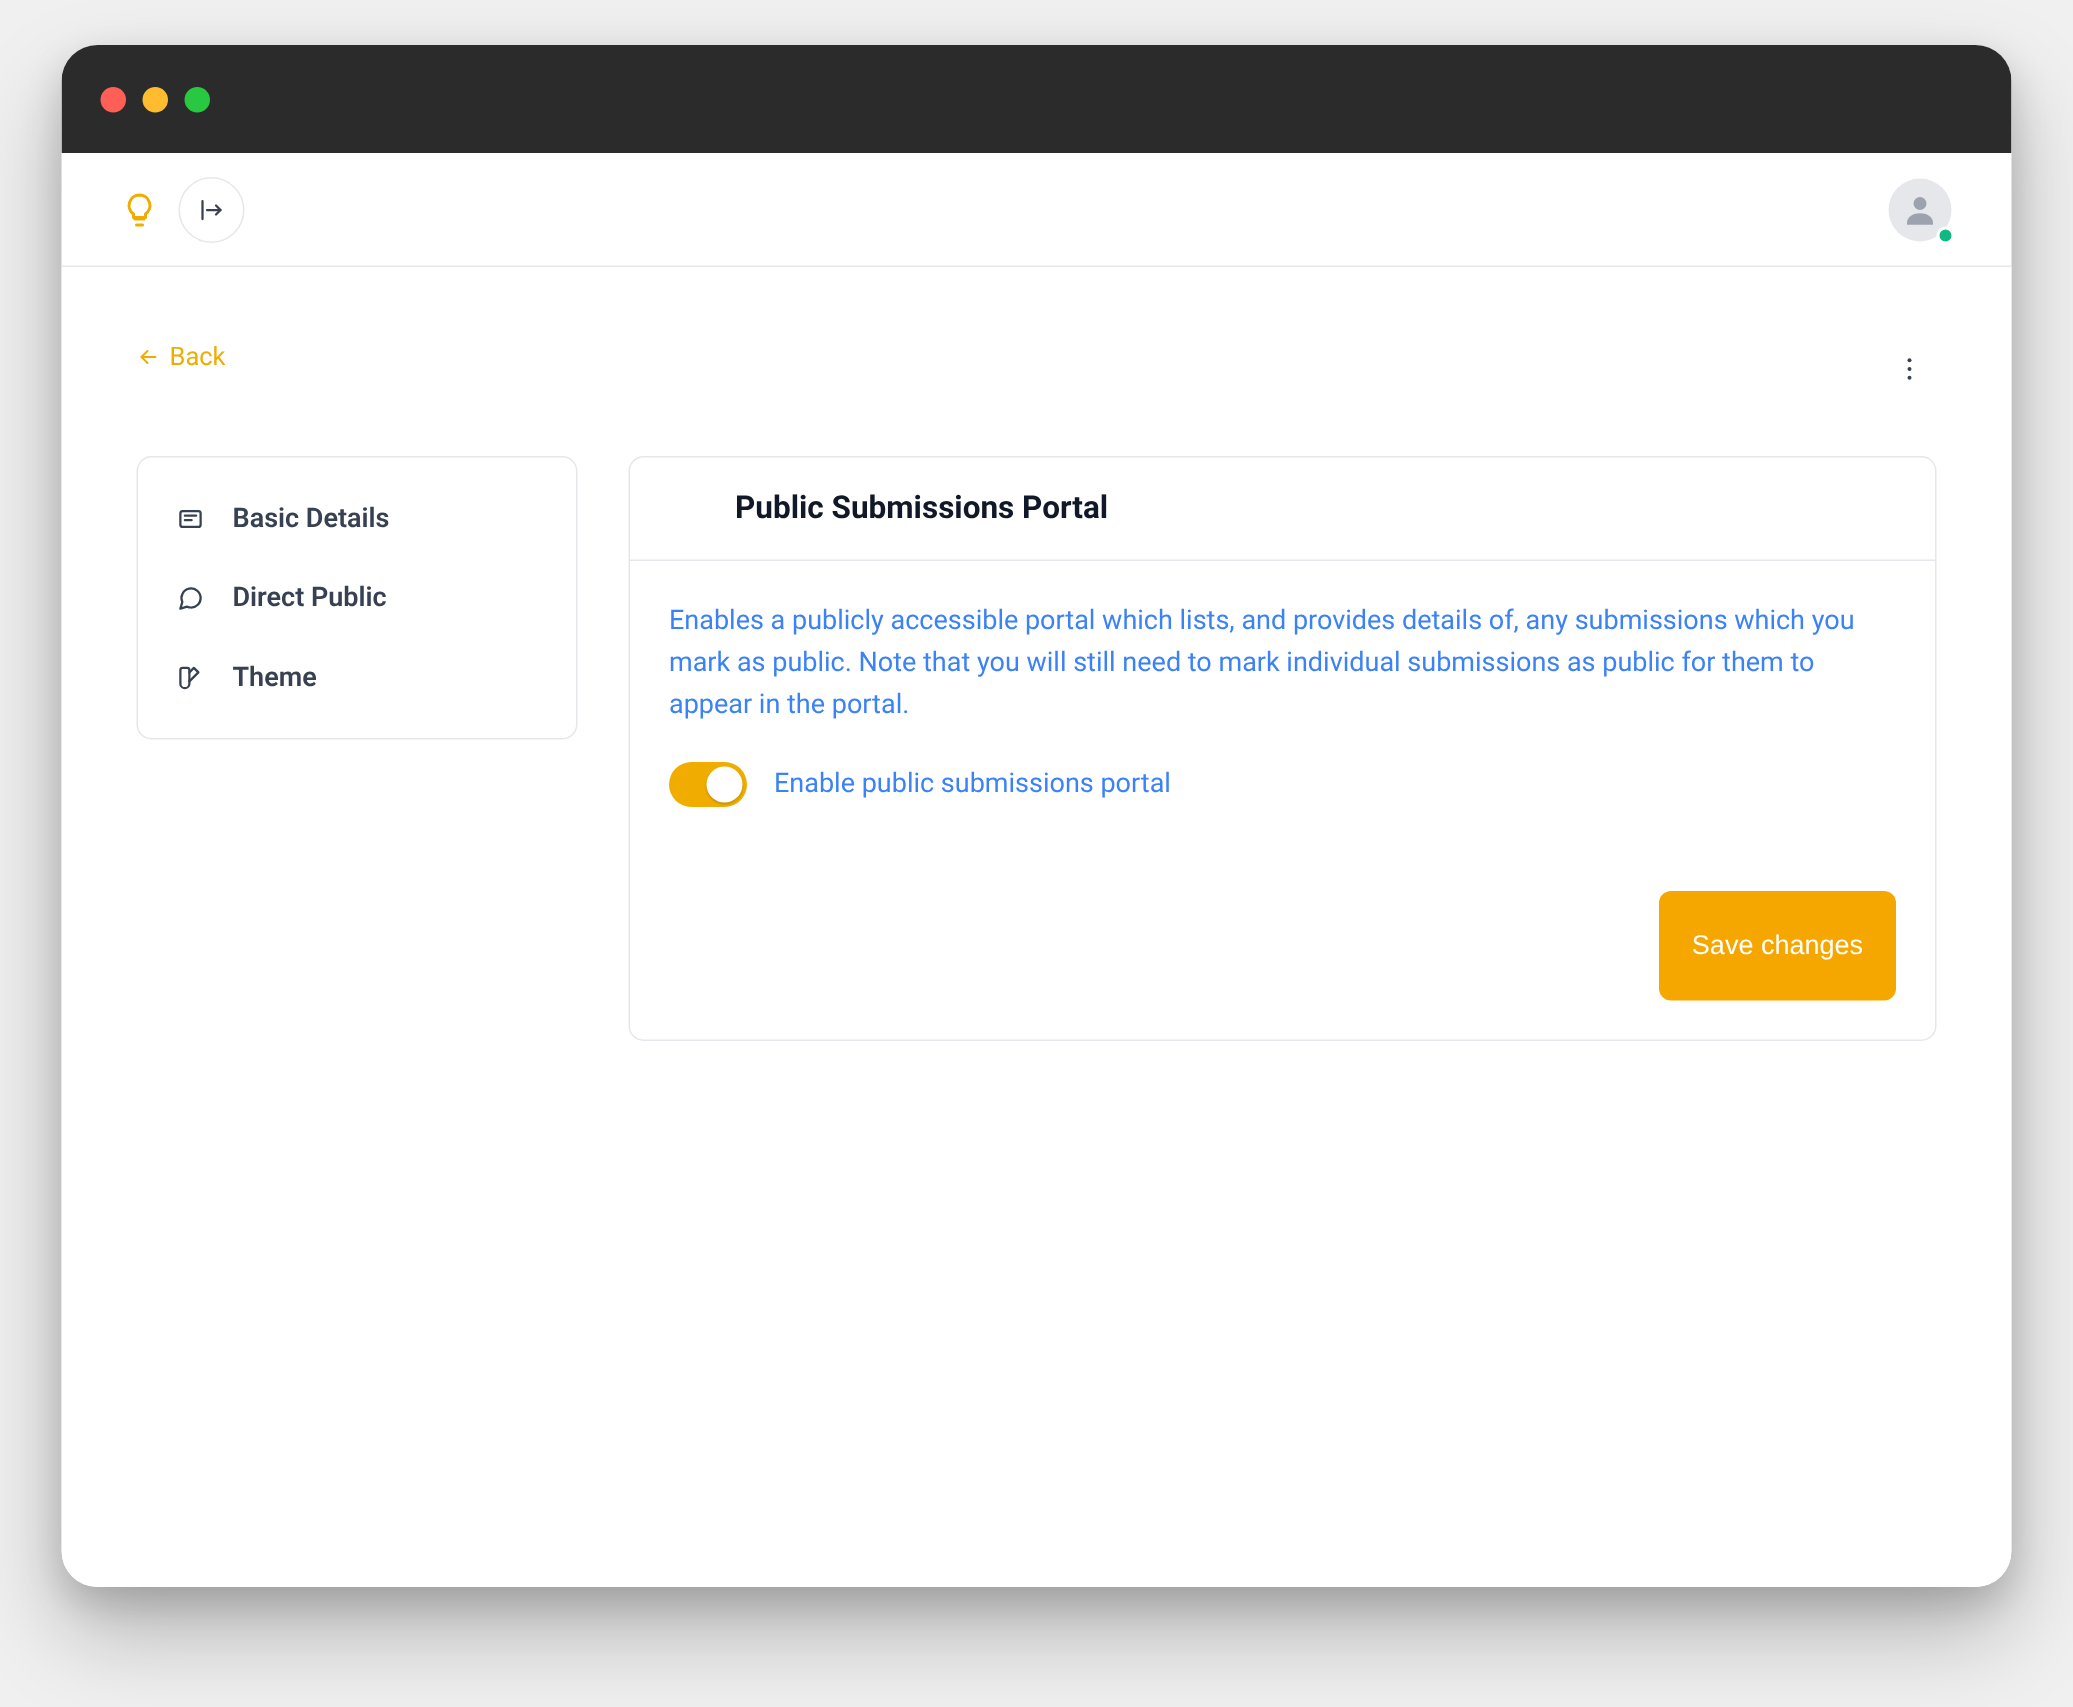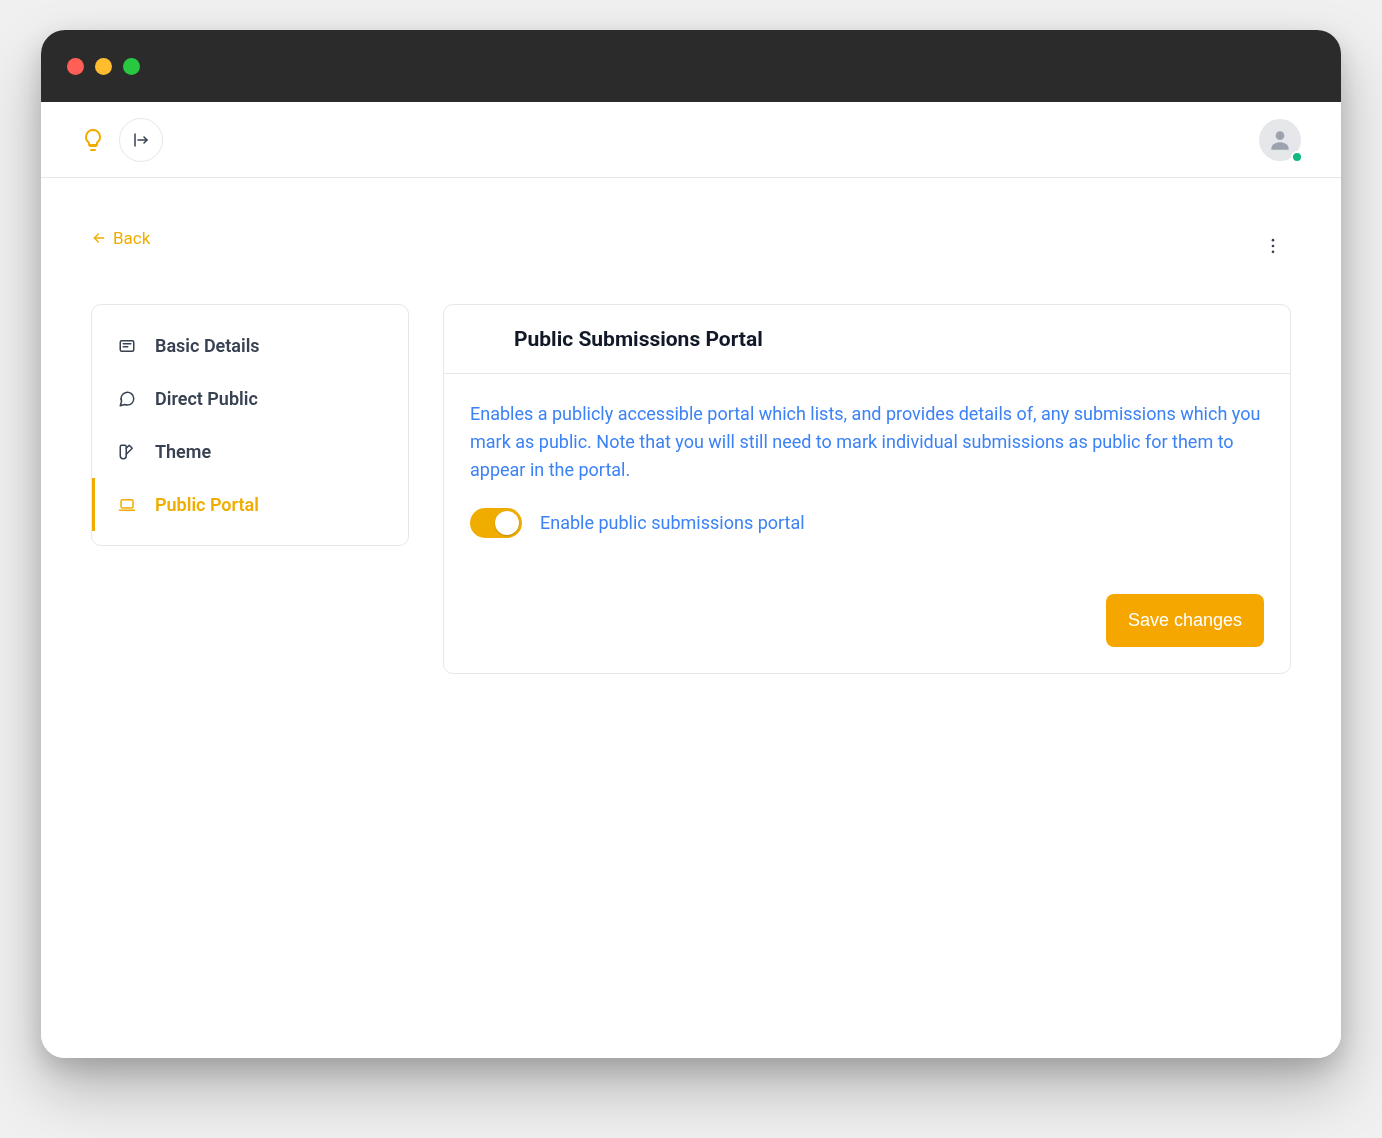--- a/index.html
+++ b/index.html
@@ -80,21 +80,21 @@
     cursor:pointer; text-decoration:none;
   }
   .kebab {
     width:36px; height:36px; display:flex; align-items:center; justify-content:center;
     cursor:pointer; color:#374151;
   }
   .content {
     display:flex; gap:34px; align-items:flex-start;
   }
   .sidebar {
-    width: 318px;
+    width: 294px;
     border:1px solid #e5e7eb;
     border-radius:10px;
     padding: 14px 0;
     background:#fff;
   }
   .nav-item {
     display:flex; align-items:center; gap:18px;
     padding: 16px 22px;
     font-size:18px; font-weight:600;
     color:#374151;
@@ -127,21 +127,21 @@
   .toggle .knob {
     position:absolute; top:3px; right:3px;
     width:24px; height:24px; border-radius:50%; background:#fff;
     box-shadow:0 1px 2px rgba(0,0,0,0.2);
   }
   .toggle-label { font-size:18px; color:#3b82f6; }
   .panel-footer { display:flex; justify-content:flex-end; padding: 0 26px 26px 26px; }
   .save-btn {
     background:#f5a700; color:#fff;
     border:none; border-radius:8px;
-    padding:16px 22px;
+    padding:26px 22px;
     font-size:18px; font-weight:500;
     cursor:pointer;
   }
   svg { display:block; }
 </style>
 </head>
 <body>
 
 <div class="frame">
   <div class="titlebar">
@@ -227,29 +227,20 @@
         </div>
         <div class="nav-item">
           <span class="nav-icon">
             <svg width="18" height="18" viewBox="0 0 24 24" fill="none" stroke="currentColor" stroke-width="2" stroke-linecap="round" stroke-linejoin="round">
                 <path d="M7 21a4 4 0 0 1-4-4V5a2 2 0 0 1 2-2h4a2 2 0 0 1 2 2v12a4 4 0 0 1-4 4z"></path>
                 <path d="M11 7l4-4 4 4-8 8"></path>
               </svg>
           </span>
           <span>Theme</span>
         </div>
-        <div class="nav-item active">
-          <span class="nav-icon">
-            <svg width="18" height="18" viewBox="0 0 24 24" fill="none" stroke="currentColor" stroke-width="2" stroke-linecap="round" stroke-linejoin="round">
-                <rect x="4" y="5" width="16" height="11" rx="2"></rect>
-                <path d="M2 19h20"></path>
-              </svg>
-          </span>
-          <span>Public Portal</span>
-        </div>
       </nav>
 
       <section class="panel">
         <div class="panel-header">
           <h2 class="panel-title">Public Submissions Portal</h2>
         </div>
         <div class="panel-body">
           <p class="desc">Enables a publicly accessible portal which lists, and provides details of, any submissions which you mark as public. Note that you will still need to mark individual submissions as public for them to appear in the portal.</p>
           <div class="toggle-row">
             <div class="toggle">

